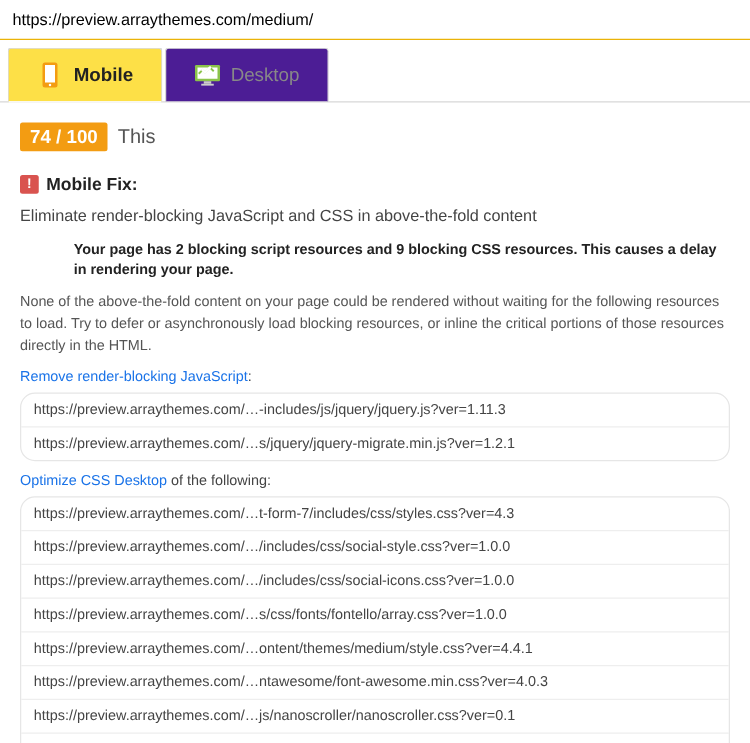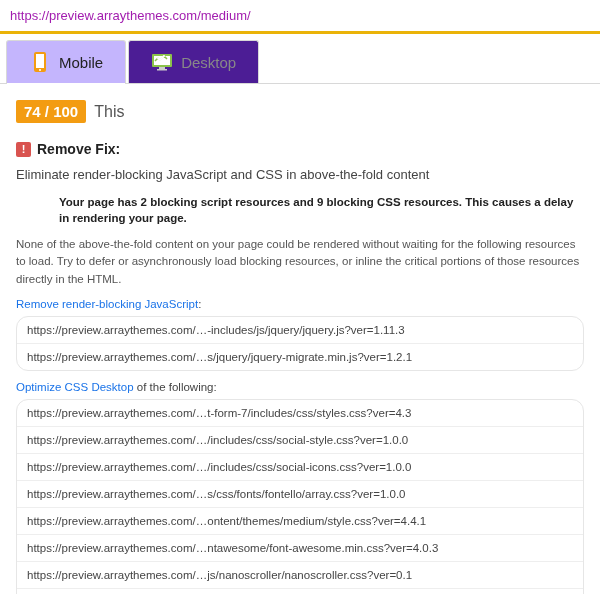--- a/index.html
+++ b/index.html
@@ -5,23 +5,23 @@
   * { margin: 0; padding: 0; box-sizing: border-box; }
   body {
     font-family: Arial, Helvetica, sans-serif;
     font-size: 12px;
     color: #333;
     background: #fff;
     width: 600px;
   }
   .url-bar {
     padding: 8px 10px;
-    border-bottom: 3px solid #eab308;
+    border-bottom: 1px solid #eab308;
     font-size: 13px;
-    color: #a21caf;
+    color: #000000;
   }
   .tabs {
     display: flex;
     border-bottom: 1px solid #d8d8d8;
     padding: 0 6px;
     margin-top: 6px;
   }
   .tab {
     display: flex;
     align-items: center;
@@ -31,23 +31,23 @@
     border-bottom: none;
     cursor: pointer;
     color: #888;
     background: #4c1d95;
     border-color: #d8d8d8;
     font-size: 15px;
     border-radius: 3px 3px 0 0;
     margin-right: 2px;
   }
   .tab.active {
-    background: #c4b5fd;
+    background: #fde047;
     color: #222;
-    font-weight: 400;
+    font-weight: 700;
     position: relative;
   }
   .tab.active::after {
     content: '';
     position: absolute;
     bottom: -1px; left: 0; right: 0;
     height: 1px; background: #fff;
   }
   .tab-icon {
     display: inline-flex;
@@ -170,21 +170,21 @@
 
 <div class="content">
 
   <div class="score-line">
     <span class="score-badge">74 / 100</span>
     <span>This</span>
   </div>
 
   <div class="should-fix">
     <span class="fix-icon">!</span>
-    <span>Remove Fix:</span>
+    <span>Mobile Fix:</span>
   </div>
 
   <div class="rule-title">Eliminate render-blocking JavaScript and CSS in above-the-fold content</div>
 
   <div class="summary">Your page has 2 blocking script resources and 9 blocking CSS resources. This causes a delay in rendering your page.</div>
 
   <div class="explain">None of the above-the-fold content on your page could be rendered without waiting for the following resources to load. Try to defer or asynchronously load blocking resources, or inline the critical portions of those resources directly in the HTML.</div>
 
   <div class="subhead">
     <span class="link">Remove render-blocking JavaScript</span><span>:</span>

